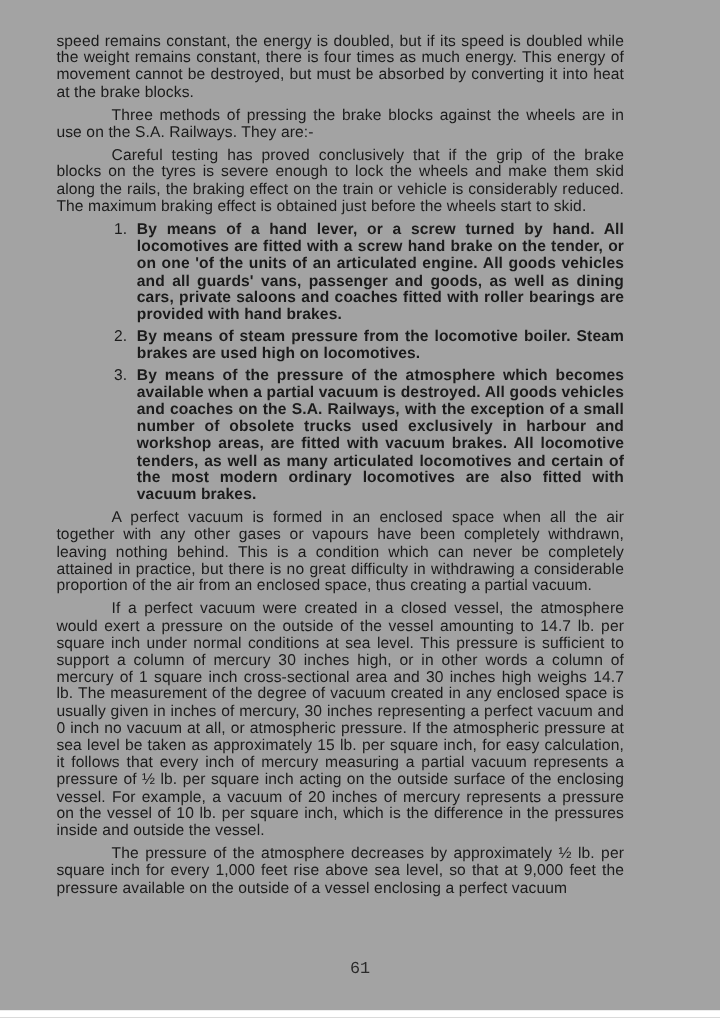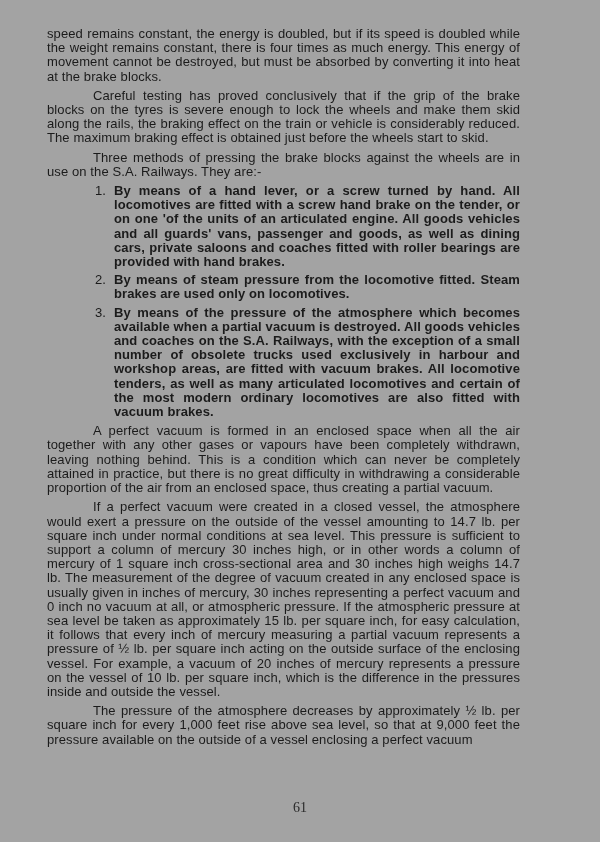--- a/index.html
+++ b/index.html
@@ -52,45 +52,45 @@
     text-align: justify;
     letter-spacing: 0.1px;
     font-weight: bold;
   }
   .page-number {
     position: absolute;
     left: 0;
     right: 0;
     top: 800px;
     text-align: center;
-    font-family: Liberation Serif, serif;
+    font-family: Liberation Mono, monospace;
     font-size: 14px;
     color: #2a2a2a;
   }
 </style>
 </head>
 <body>
 
 <div class="page">
   <div class="text-column">
 
     <p class="para">speed remains constant, the energy is doubled, but if its speed is doubled while the weight remains constant, there is four times as much energy. This energy of movement cannot be destroyed, but must be absorbed by converting it into heat at the brake blocks.</p>
 
+    <p class="para indent">Three methods of pressing the brake blocks against the wheels are in use on the S.A. Railways. They are:-</p>
+
     <p class="para indent">Careful testing has proved conclusively that if the grip of the brake blocks on the tyres is severe enough to lock the wheels and make them skid along the rails, the braking effect on the train or vehicle is considerably reduced. The maximum braking effect is obtained just before the wheels start to skid.</p>
-
-    <p class="para indent">Three methods of pressing the brake blocks against the wheels are in use on the S.A. Railways. They are:-</p>
 
     <div class="numbered-list">
       <div class="list-item">
         <span class="num">1.</span>
         <span class="li-text">By means of a hand lever, or a screw turned by hand. All locomotives are fitted with a screw hand brake on the tender, or on one 'of the units of an articulated engine. All goods vehicles and all guards' vans, passenger and goods, as well as dining cars, private saloons and coaches fitted with roller bearings are provided with hand brakes.</span>
       </div>
       <div class="list-item">
         <span class="num">2.</span>
-        <span class="li-text">By means of steam pressure from the locomotive fitted. Steam brakes are used only on locomotives.</span>
+        <span class="li-text">By means of steam pressure from the locomotive boiler. Steam brakes are used high on locomotives.</span>
       </div>
       <div class="list-item">
         <span class="num">3.</span>
         <span class="li-text">By means of the pressure of the atmosphere which becomes available when a partial vacuum is destroyed. All goods vehicles and coaches on the S.A. Railways, with the exception of a small number of obsolete trucks used exclusively in harbour and workshop areas, are fitted with vacuum brakes. All locomotive tenders, as well as many articulated locomotives and certain of the most modern ordinary locomotives are also fitted with vacuum brakes.</span>
       </div>
     </div>
 
     <p class="para indent">A perfect vacuum is formed in an enclosed space when all the air together with any other gases or vapours have been completely withdrawn, leaving nothing behind. This is a condition which can never be completely attained in practice, but there is no great difficulty in withdrawing a con­siderable proportion of the air from an enclosed space, thus creating a partial vacuum.</p>
 
     <p class="para indent">If a perfect vacuum were created in a closed vessel, the atmosphere would exert a pressure on the outside of the vessel amounting to 14.7 lb. per square inch under normal conditions at sea level. This pressure is sufficient to support a column of mercury 30 inches high, or in other words a column of mercury of 1 square inch cross-sectional area and 30 inches high weighs 14.7 lb. The measurement of the degree of vacuum created in any enclosed space is usually given in inches of mercury, 30 inches representing a perfect vacuum and 0 inch no vacuum at all, or atmospheric pressure. If the atmospheric pressure at sea level be taken as approximately 15 lb. per square inch, for easy calculation, it follows that every inch of mercury measuring a partial vacuum represents a pressure of ½ lb. per square inch acting on the outside surface of the enclosing vessel. For example, a vacuum of 20 inches of mercury represents a pressure on the vessel of 10 lb. per square inch, which is the difference in the pressures inside and outside the vessel.</p>

